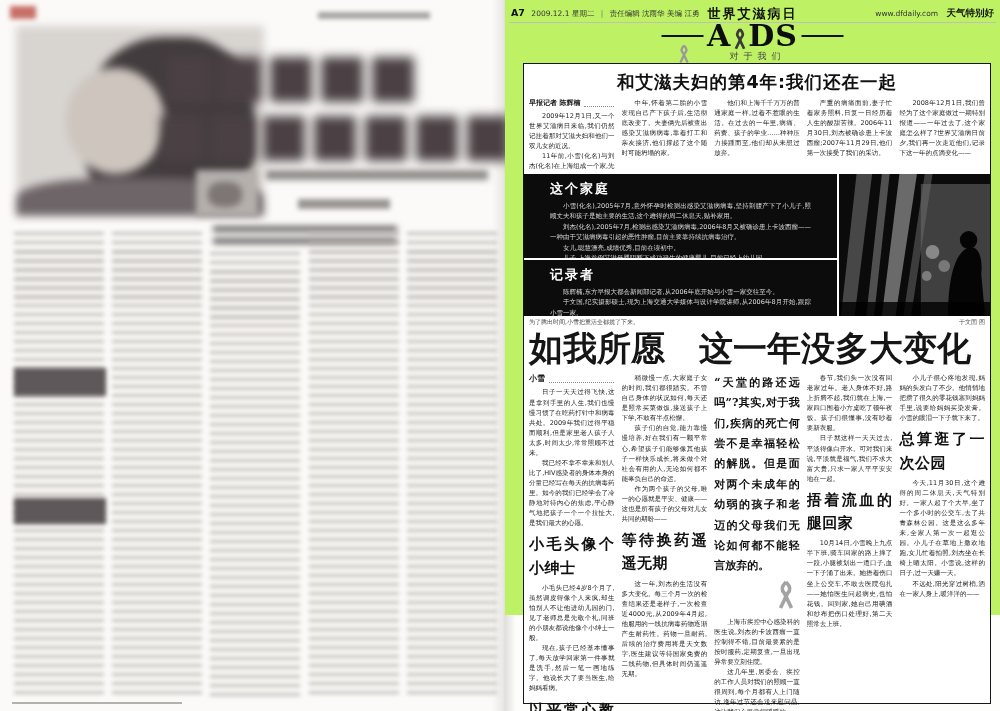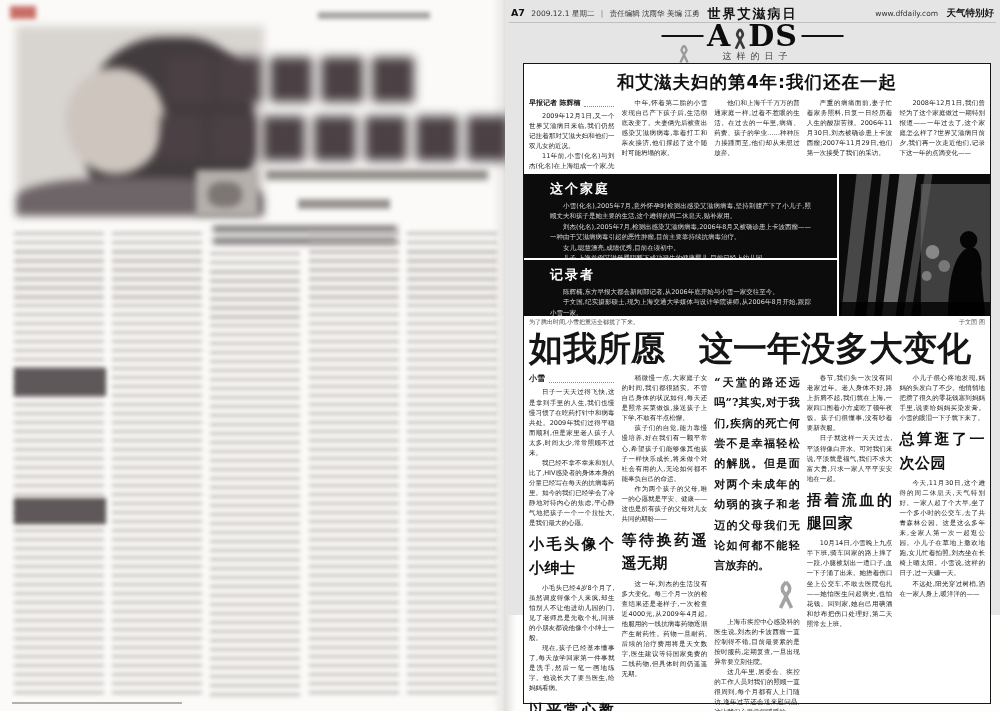--- a/index.html
+++ b/index.html
@@ -27,21 +27,21 @@
   .lp-col { position:absolute; width:90px; background:repeating-linear-gradient(180deg,#b7b2ae 0 3.5px, transparent 3.5px 9px); filter:blur(2.2px); opacity:.85; }
   .lp-midhead { position:absolute; left:213px; top:226px; width:184px; height:20px;
     background:repeating-linear-gradient(180deg,#6a6466 0 6px, transparent 6px 12px); filter:blur(3px); }
   .lp-darkbox { position:absolute; left:14px; width:92px; background:#5f585a; filter:blur(2.2px); }
   .lp-bottomline { position:absolute; left:12px; top:702px; width:170px; height:2px; background:#b5b0ac; }
 
   .gutter { position:absolute; left:492px; top:0; width:24px; height:711px;
     background:linear-gradient(to right, transparent, rgba(70,60,55,.09) 45%, rgba(70,60,55,.15) 55%, transparent); }
 
   
-  .right-page { position:absolute; left:505px; top:0; width:495px; height:615px; background:#e5e5e5; color:#1a1a1a; }
+  .right-page { position:absolute; left:505px; top:0; width:495px; height:615px; background:#bef264; color:#1a1a1a; }
   .rp-header { position:absolute; left:6px; right:6px; top:7px; display:flex; justify-content:space-between; align-items:baseline; font-size:7.5px; color:#333; }
   .rp-header .pg { font-weight:bold; font-size:9.5px; color:#111; margin-right:4px; }
   .rp-header .hsep { margin:0 4px; color:#777; }
   .rp-header-right .paper { font-weight:bold; font-size:9.5px; color:#111; margin-left:6px; }
   .rp-rule { position:absolute; left:4px; right:4px; top:22px; height:1px; background:#c2beba; }
 
   .aids-logo { position:absolute; left:50%; top:5px; transform:translateX(-50%); text-align:center; z-index:5; background:transparent; }
   .logo-top { font-family:"DejaVu Serif", serif; font-weight:bold; font-size:13px; letter-spacing:2px; color:#111; }
   .logo-main { display:flex; align-items:center; justify-content:center; gap:4px; margin-top:-2px; }
   .logo-main .lline { width:42px; height:2px; background:#111; }
@@ -167,21 +167,21 @@
         <svg class="ribbon" width="15" height="24">
             <use href="#ribbon"></use>
           </svg>
         <span class="big">DS</span>
         <span class="lline"></span>
       </div>
       <div class="logo-sub">
         <svg class="ribbon" width="13" height="20">
             <use href="#ribbon"></use>
           </svg>
-        <span>这样的日子</span>
+        <span>对于我们</span>
       </div>
     </div>
 
     <div class="frame">
 
       <h1 class="headline1">和艾滋夫妇的第4年:我们还在一起</h1>
 
       <div class="cols cols-top">
         <div class="col">
           <div class="byline-row">

